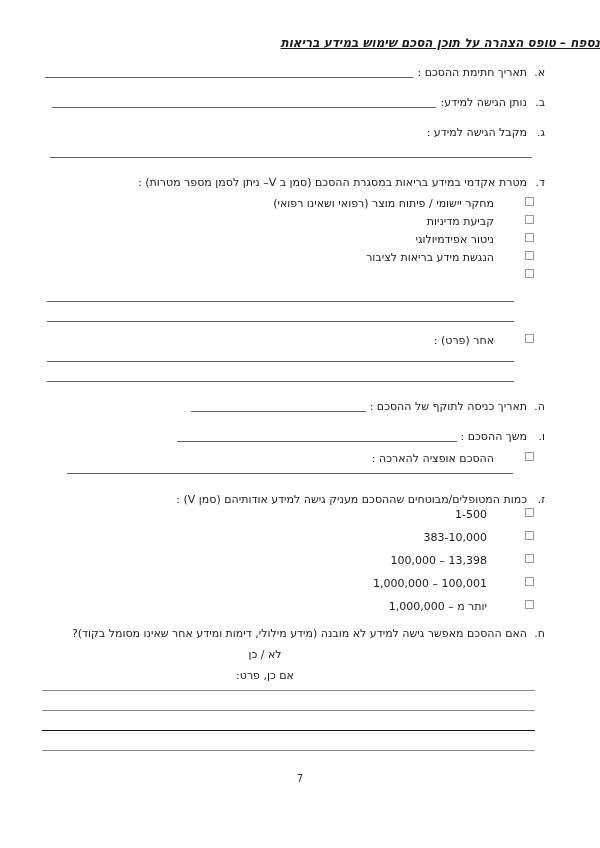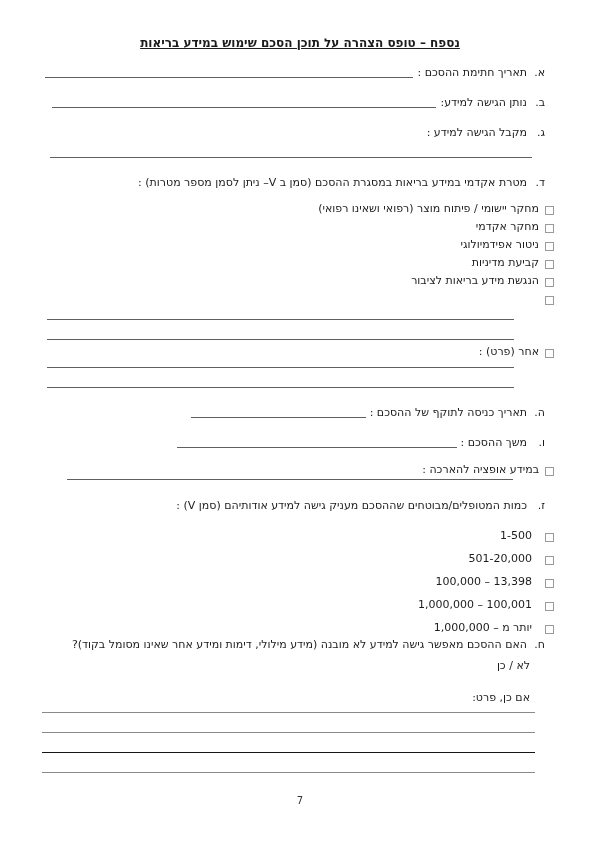--- a/index.html
+++ b/index.html
@@ -9,25 +9,26 @@
     background:#fff;
     font-family:"DejaVu Sans",sans-serif;
     font-size:11px;
     color:#1c1c1c;
     direction:rtl;
     overflow:hidden;
     box-sizing:border-box;
     padding-top:36px;
   }
   .doc-title{
-    text-align:center;
+    text-align:right;
     font-weight:bold;
     font-size:12px;
     text-decoration:underline;
     margin:0 0 4px 0;
+    font-style:italic;
   }
   .item{
     display:flex;
     align-items:flex-start;
     padding-right:55px;
     line-height:17px;
   }
   .letter{flex:0 0 auto;min-width:13px;margin-left:5px;}
   .item-label{flex:0 0 auto;white-space:nowrap;}
   .fill-line{
@@ -37,36 +38,38 @@
   }
   .fill-grow{flex:1 1 auto;}
   .rule{
     height:0;
     border-bottom:1px solid #606060;
   }
   .rule.gray{border-color:#8a8a8a;}
   .rule.dark{border-color:#151515;}
   .chk-row{
     display:flex;
-    align-items:flex-end;
-    padding-right:46px;
+    align-items:flex-start;
+    padding-right:66px;
     height:18px;
+    gap:25px;
   }
   .chk{
     flex:0 0 auto;
     width:7px;height:7px;
     border:1px solid #9a9a9a;
     background:#fff;
     margin-left:6px;
   }
   .chk-row.qty{height:23px;}
   .chk-row.qty .chk{margin-left:13px;}
   .plain-row{
     padding-right:70px;
     line-height:16px;
+    text-align:center;
   }
   .page-number{
     text-align:center;
     font-size:10px;
     color:#333;
     direction:ltr;
   }
   .ltr{direction:ltr;unicode-bidi:isolate;}
 </style>
 </head>
@@ -99,43 +102,39 @@
     <span class="item-label">מטרת אקדמי במידע בריאות במסגרת ההסכם (סמן ב  V– ניתן לסמן מספר מטרות) :</span>
   </div>
 
   <div style="margin-top:6px;">
     <div class="chk-row">
       <span class="chk"></span>
       <span>מחקר יישומי / פיתוח מוצר (רפואי ושאינו רפואי)</span>
     </div>
     <div class="chk-row">
       <span class="chk"></span>
-      <span>מחקר אקדמי</span>
+      <span>קביעת מדיניות</span>
     </div>
     <div class="chk-row">
       <span class="chk"></span>
       <span>ניטור אפידמיולוגי</span>
-    </div>
-    <div class="chk-row">
-      <span class="chk"></span>
-      <span>קביעת מדיניות</span>
     </div>
     <div class="chk-row">
       <span class="chk"></span>
       <span>הנגשת מידע בריאות לציבור</span>
     </div>
     <div class="chk-row">
       <span class="chk"></span>
     </div>
   </div>
 
   <div class="rule" style="margin:14px 86px 0 47px;"></div>
   <div class="rule" style="margin:19px 86px 0 47px;"></div>
 
-  <div class="chk-row" style="">
+  <div class="chk-row" style="margin-top:12px;">
     <span class="chk"></span>
     <span>אחר (פרט) :</span>
   </div>
 
   <div class="rule" style="margin:9px 86px 0 47px;"></div>
   <div class="rule" style="margin:19px 86px 0 47px;"></div>
 
   <div class="item" style="margin-top:16px;">
     <span class="letter">ה.</span>
     <span class="item-label">תאריך כניסה לתוקף של ההסכם :</span>
@@ -143,38 +142,38 @@
   </div>
 
   <div class="item" style="margin-top:13px;">
     <span class="letter">ו.</span>
     <span class="item-label">משך ההסכם :</span>
     <span class="fill-line" style="flex:0 0 280px;"></span>
   </div>
 
   <div class="chk-row" style="margin-top:7px;">
     <span class="chk"></span>
-    <span>במידע אופציה להארכה :</span>
+    <span>ההסכם אופציה להארכה :</span>
   </div>
 
   <div class="rule" style="margin:3px 87px 0 67px;"></div>
 
   <div class="item" style="margin-top:17px;">
     <span class="letter">ז.</span>
     <span class="item-label">כמות המטופלים/מבוטחים שההסכם מעניק גישה למידע אודותיהם (סמן V) :</span>
   </div>
 
-  <div style="margin-top:5px;">
+  <div style="">
     <div class="chk-row qty">
       <span class="chk"></span>
       <span class="ltr">1-500</span>
     </div>
     <div class="chk-row qty">
       <span class="chk"></span>
-      <span class="ltr">501-20,000</span>
+      <span class="ltr">383-10,000</span>
     </div>
     <div class="chk-row qty">
       <span class="chk"></span>
       <span class="ltr">100,000 – 13,398</span>
     </div>
     <div class="chk-row qty">
       <span class="chk"></span>
       <span class="ltr">1,000,000 – 100,001</span>
     </div>
     <div class="chk-row qty">
@@ -182,21 +181,21 @@
       <span>יותר מ – 1,000,000</span>
     </div>
   </div>
 
   <div class="item" style="margin-top:2px;">
     <span class="letter">ח.</span>
     <span class="item-label" style="white-space:normal;margin-left:27px;">האם ההסכם מאפשר גישה למידע לא מובנה (מידע מילולי, דימות ומידע אחר שאינו מסומל בקוד)?</span>
   </div>
 
   <div class="plain-row" style="margin-top:5px;">לא / כן</div>
-  <div class="plain-row" style="margin-top:16px;">אם כן, פרט:</div>
+  <div class="plain-row" style="margin-top:5px;">אם כן, פרט:</div>
 
   <div class="rule gray" style="margin:6px 65px 0 42px;"></div>
   <div class="rule gray" style="margin:19px 65px 0 42px;"></div>
   <div class="rule dark" style="margin:19px 65px 0 42px;"></div>
   <div class="rule gray" style="margin:19px 65px 0 42px;"></div>
 
   <div class="page-number" style="margin-top:22px;">7</div>
 
 </div>
 

